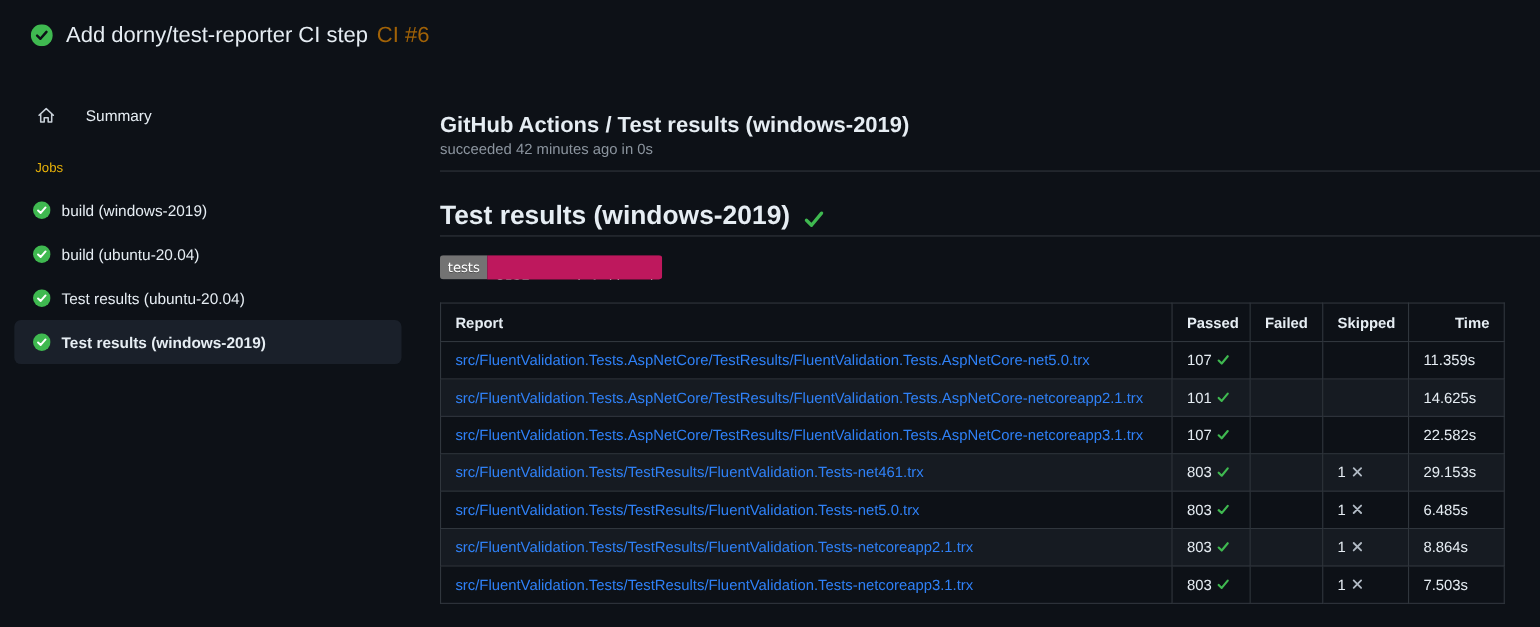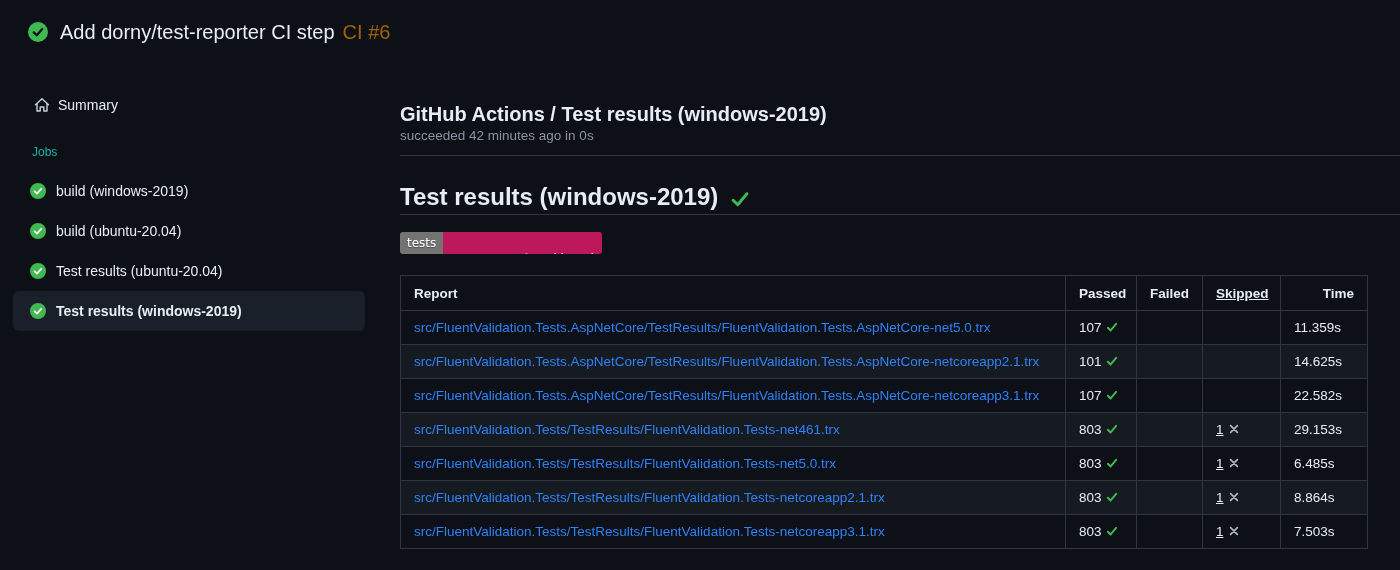--- a/index.html
+++ b/index.html
@@ -17,24 +17,24 @@
   .status-circle { width:20px; height:20px; flex:0 0 20px; }
   .top-header .title { margin-left:12px; font-size:20px; font-weight:400; color:#e6edf3; }
   .top-header .run-no { margin-left:8px; font-size:20px; font-weight:400; color:#a16207; }
 
   
   .content { display:flex; }
   .sidebar { width:400px; flex:0 0 400px; }
   .main { flex:1; }
 
   
-  .summary-item { display:flex; align-items:center; gap:8px; margin:31px 0 0 34px; height:20px; cursor:pointer; }
+  .summary-item { display:flex; align-items:center; gap:28px; margin:31px 0 0 34px; height:20px; cursor:pointer; }
   .summary-item .label { font-size:14px; color:#e6edf3; }
   .home-ic { width:16px; height:16px; }
-  .jobs-label { margin:30px 0 0 32px; font-size:12px; color:#14b8a6; }
+  .jobs-label { margin:30px 0 0 32px; font-size:12px; color:#eab308; }
   .job-list { margin:12px 0 0 13px; }
   .job-item { display:flex; align-items:center; gap:10px; width:352px; height:40px;
               padding-left:17px; border-radius:6px; cursor:pointer; }
   .job-item .circ { width:16px; height:16px; flex:0 0 16px; }
   .job-item .label { font-size:14px; color:#e6edf3; }
   .job-item.selected { background:#1a202a; }
   .job-item.selected .label { font-weight:700; }
 
   
   .run-header { margin-top:40px; padding-bottom:9px; border-bottom:1px solid #30363d; }
@@ -58,21 +58,21 @@
                   font-size:13.5px; }
   table.results th, table.results td { border:1px solid #30363d; padding:0 13px; }
   table.results th { height:35px; font-weight:700; color:#e6edf3; text-align:right; }
   table.results th.c-report { text-align:left; }
   table.results td { height:34px; color:#e6edf3; white-space:nowrap; }
   table.results td.c-report { text-align:left; overflow:hidden; }
   table.results tbody tr:nth-child(even) { background:#161b22; }
   .c-report { width:665px; }
   .c-passed { width:71px; }
   .c-failed { width:66px; }
-  .c-skipped { width:78px;text-decoration:underline; }
+  .c-skipped { width:78px; }
   .c-time { width:87px; }
   a.report-link { color:#2f81f7; text-decoration:none; }
   .cell-ic { width:12px; height:12px; margin-left:4px; vertical-align:-1px; }
 </style>
 </head>
 <body>
 
 <div class="app">
 
   <div class="top-header">

